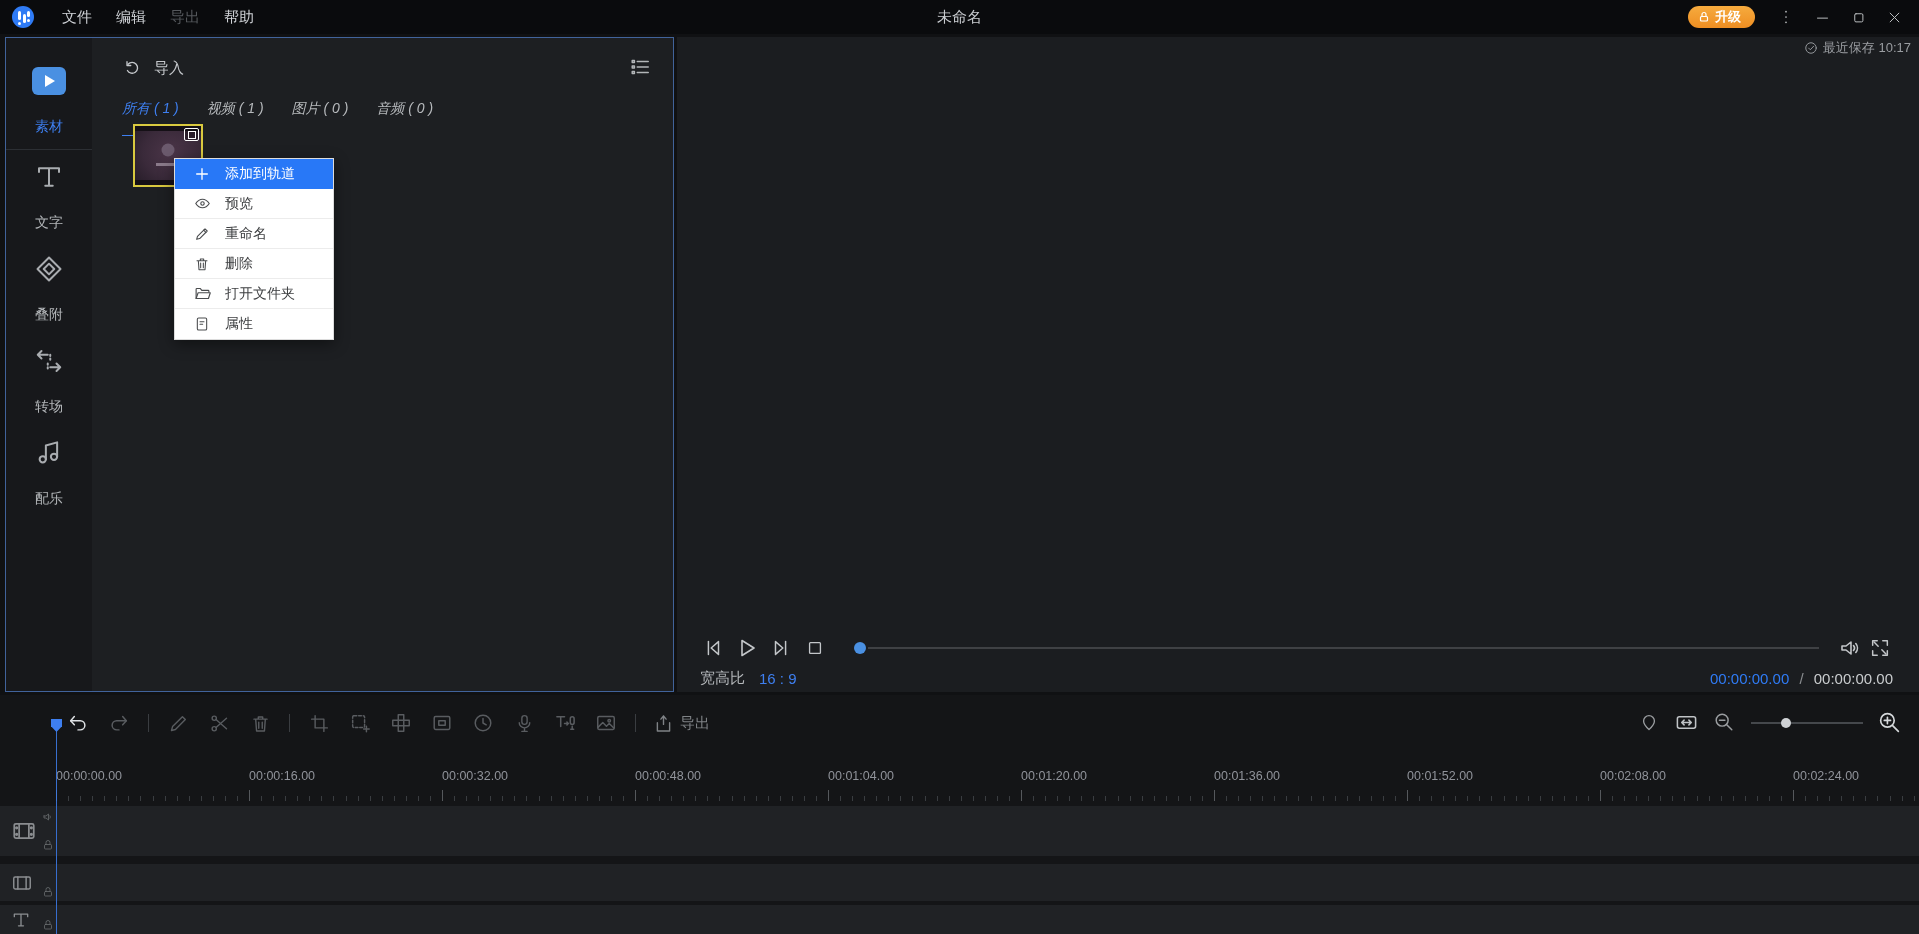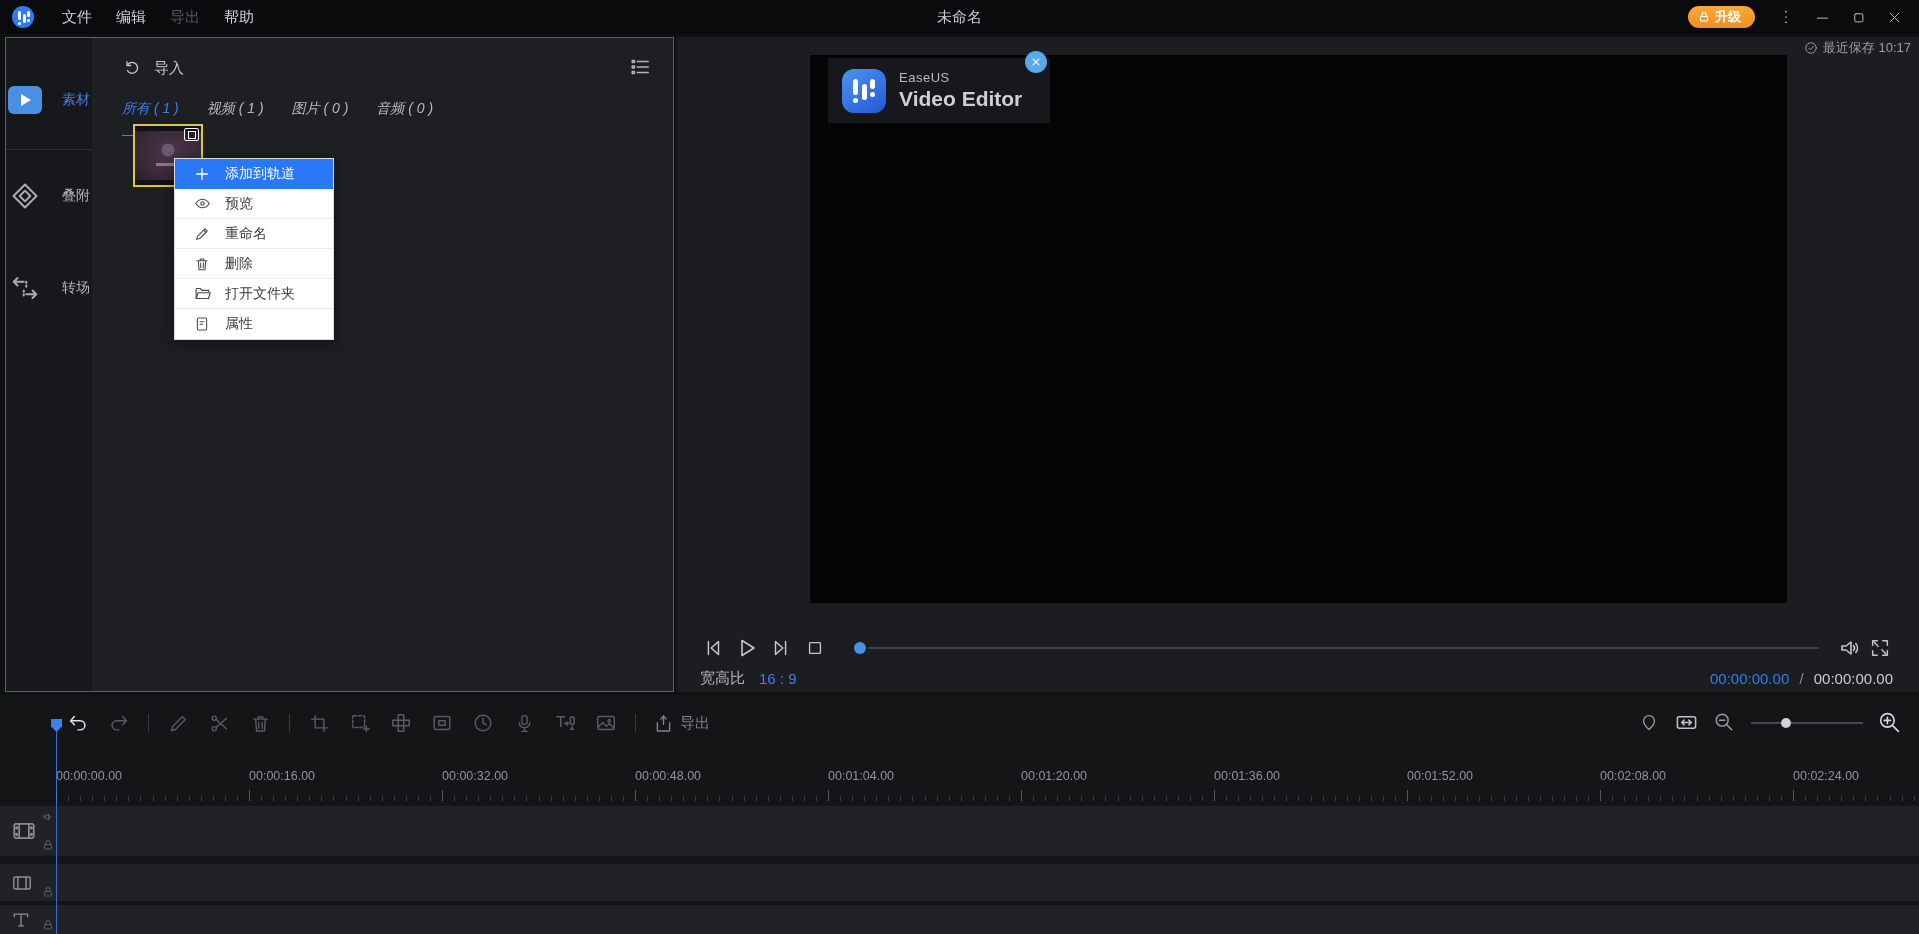--- a/index.html
+++ b/index.html
@@ -23,21 +23,21 @@
   .tb-right { position:absolute; right:0; top:0; height:34px; display:flex; align-items:center; gap:6px; padding-right:10px; }
   .upgrade-btn { height:22px; padding:0 14px 0 10px; border-radius:11px;
     background:linear-gradient(180deg,#f6ab3e,#ee8e22); color:#fff; font-size:13px; font-weight:bold;
     display:flex; align-items:center; gap:5px; margin-right:10px; }
   .winbtn { width:30px; height:30px; display:flex; align-items:center; justify-content:center; color:#b9bcbe; }
 
   
   .left-panel { position:absolute; left:5px; top:37px; width:669px; height:655px;
     border:1px solid #41639b; background:#1d1f22; display:flex; z-index:20; }
   .sidebar { width:86px; background:#17181b; display:flex; flex-direction:column; align-items:center; padding-top:12px; }
-  .side-item { width:100%; height:92px; display:flex; flex-direction:row; align-items:center; justify-content:center;
+  .side-item { width:100%; height:92px; display:flex; flex-direction:column; align-items:center; justify-content:center;
     gap:20px; color:#b3b6b9; font-size:14px; }
   .side-item .sic { width:34px; height:34px; display:flex; align-items:center; justify-content:center; color:#a9acb0; }
   .side-item.active { color:#3e7ff0; border-bottom:1px solid #2c2f34; height:100px; }
   .media-icon-box { width:34px; height:28px; background:#4a90e2; border-radius:6px; display:flex; align-items:center; justify-content:center; }
   .media-icon-box .tri { width:0; height:0; border-left:10px solid #fff; border-top:6px solid transparent; border-bottom:6px solid transparent; margin-left:2px; }
 
   .media-area { flex:1; position:relative; background:#1d1f22;text-align:right; }
   .media-head { position:absolute; left:30px; top:20px; display:flex; align-items:center; gap:12px; color:#c5c8cc; font-size:15px; }
   .listview-btn { position:absolute; right:22px; top:18px; color:#b3b6b9; }
   .media-tabs { position:absolute; left:30px; top:62px; display:flex; gap:28px; font-size:14px; }
@@ -174,37 +174,55 @@
         <div class="sic">
           <div class="media-icon-box">
               <div class="tri"></div>
             </div>
         </div>
         <span>素材</span>
       </div>
       <div class="side-item">
         <div class="sic">
           <svg class="ic" width="30" height="30" viewBox="0 0 24 24">
+              <path d="M4 5h16M4 5v3M20 5v3M12 5v14M9 19h6"></path>
+            </svg>
+        </div>
+        <span>文字</span>
+      </div>
+      <div class="side-item">
+        <div class="sic">
+          <svg class="ic" width="30" height="30" viewBox="0 0 24 24">
               <rect x="5.5" y="5.5" width="13" height="13" transform="rotate(45 12 12)"></rect>
               <rect x="9" y="9" width="6" height="6" transform="rotate(45 12 12)"></rect>
             </svg>
         </div>
         <span>叠附</span>
       </div>
       <div class="side-item">
         <div class="sic">
           <svg class="ic" width="30" height="30" viewBox="0 0 24 24">
               <path d="M11 7H3M6 4 3 7l3 3"></path>
               <path d="M13 7v1M13 10v1"></path>
               <path d="M13 17h8M18 14l3 3-3 3"></path>
               <path d="M11 17v1M11 14v1"></path>
             </svg>
         </div>
         <span>转场</span>
       </div>
+      <div class="side-item">
+        <div class="sic">
+          <svg class="ic" width="30" height="30" viewBox="0 0 24 24">
+              <path d="M9.5 17V6l9-2.5V15"></path>
+              <circle cx="7" cy="17" r="2.5"></circle>
+              <circle cx="16" cy="15" r="2.5"></circle>
+            </svg>
+        </div>
+        <span>配乐</span>
+      </div>
     </div>
 
     <div class="media-area">
       <div class="media-head">
         <svg class="ic" width="20" height="20" viewBox="0 0 24 24">
             <path d="M6.5 15a6.5 6.5 0 1 0 .8-7.5"></path>
             <path d="M6 4.5V9h4.5"></path>
           </svg>
         <span>导入</span>
       </div>
@@ -291,40 +309,20 @@
 
   <div class="preview-panel">
     <div class="saved-status">
       <svg class="ic" width="14" height="14" viewBox="0 0 24 24">
           <circle cx="12" cy="12" r="9"></circle>
           <path d="M8 12.2l2.8 2.8L16.5 9"></path>
         </svg>
       <span>最近保存 10:17</span>
     </div>
 
-    <div class="canvas">
-      <div class="watermark">
-        <div class="wm-logo">
-          <i style="left:11px;top:10px;width:5px;height:16px"></i>
-          <i style="left:19.5px;top:15px;width:5px;height:16px"></i>
-          <i style="left:28px;top:10px;width:5px;height:10px"></i>
-          <i style="left:11px;top:29px;width:5px;height:5px"></i>
-          <i style="left:28px;top:23px;width:5px;height:5px"></i>
-        </div>
-        <div class="flex-col">
-          <span class="wm-brand">EaseUS</span>
-          <span class="wm-product">Video Editor</span>
-        </div>
-        <div class="wm-close">
-          <svg class="ic" width="10" height="10" viewBox="0 0 24 24" style="stroke:#fff;stroke-width:3">
-              <path d="M5 5l14 14M19 5L5 19"></path>
-            </svg>
-        </div>
-      </div>
-    </div>
 
     <div class="transport">
       <div class="tbtn">
         <svg class="ic" width="22" height="22" viewBox="0 0 24 24">
             <path d="M7 5v14"></path>
             <path d="M18 5l-8 7 8 7V5z"></path>
           </svg>
       </div>
       <div class="tbtn">
         <svg class="ic" width="24" height="24" viewBox="0 0 24 24">

